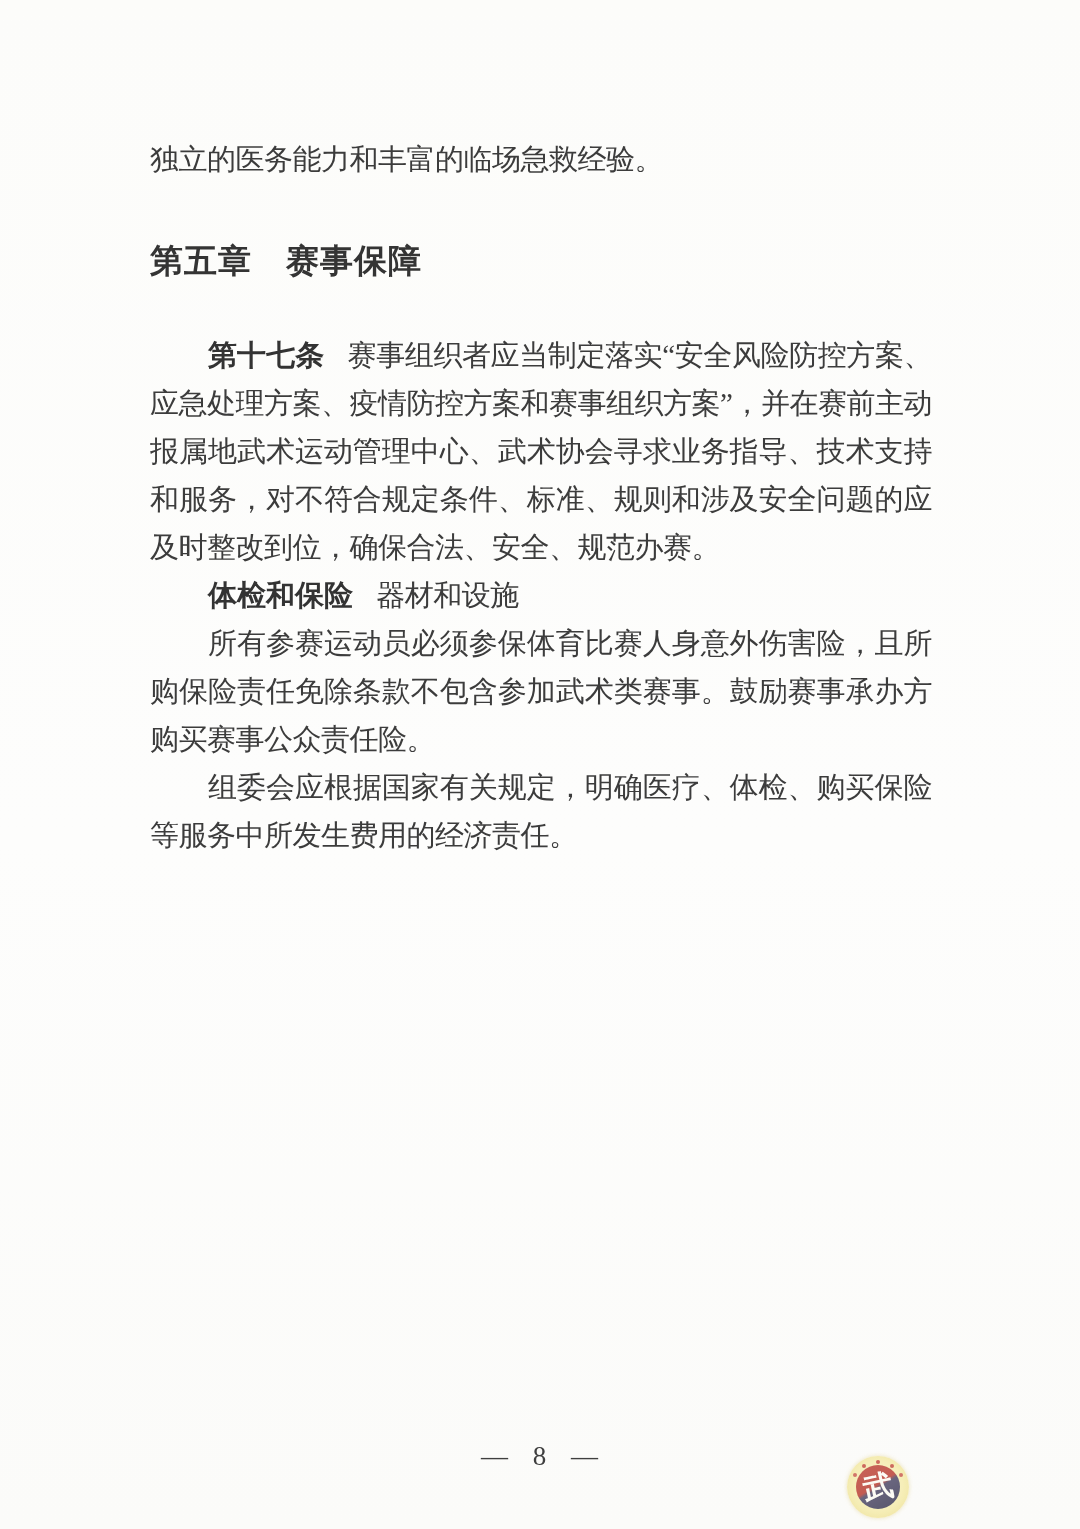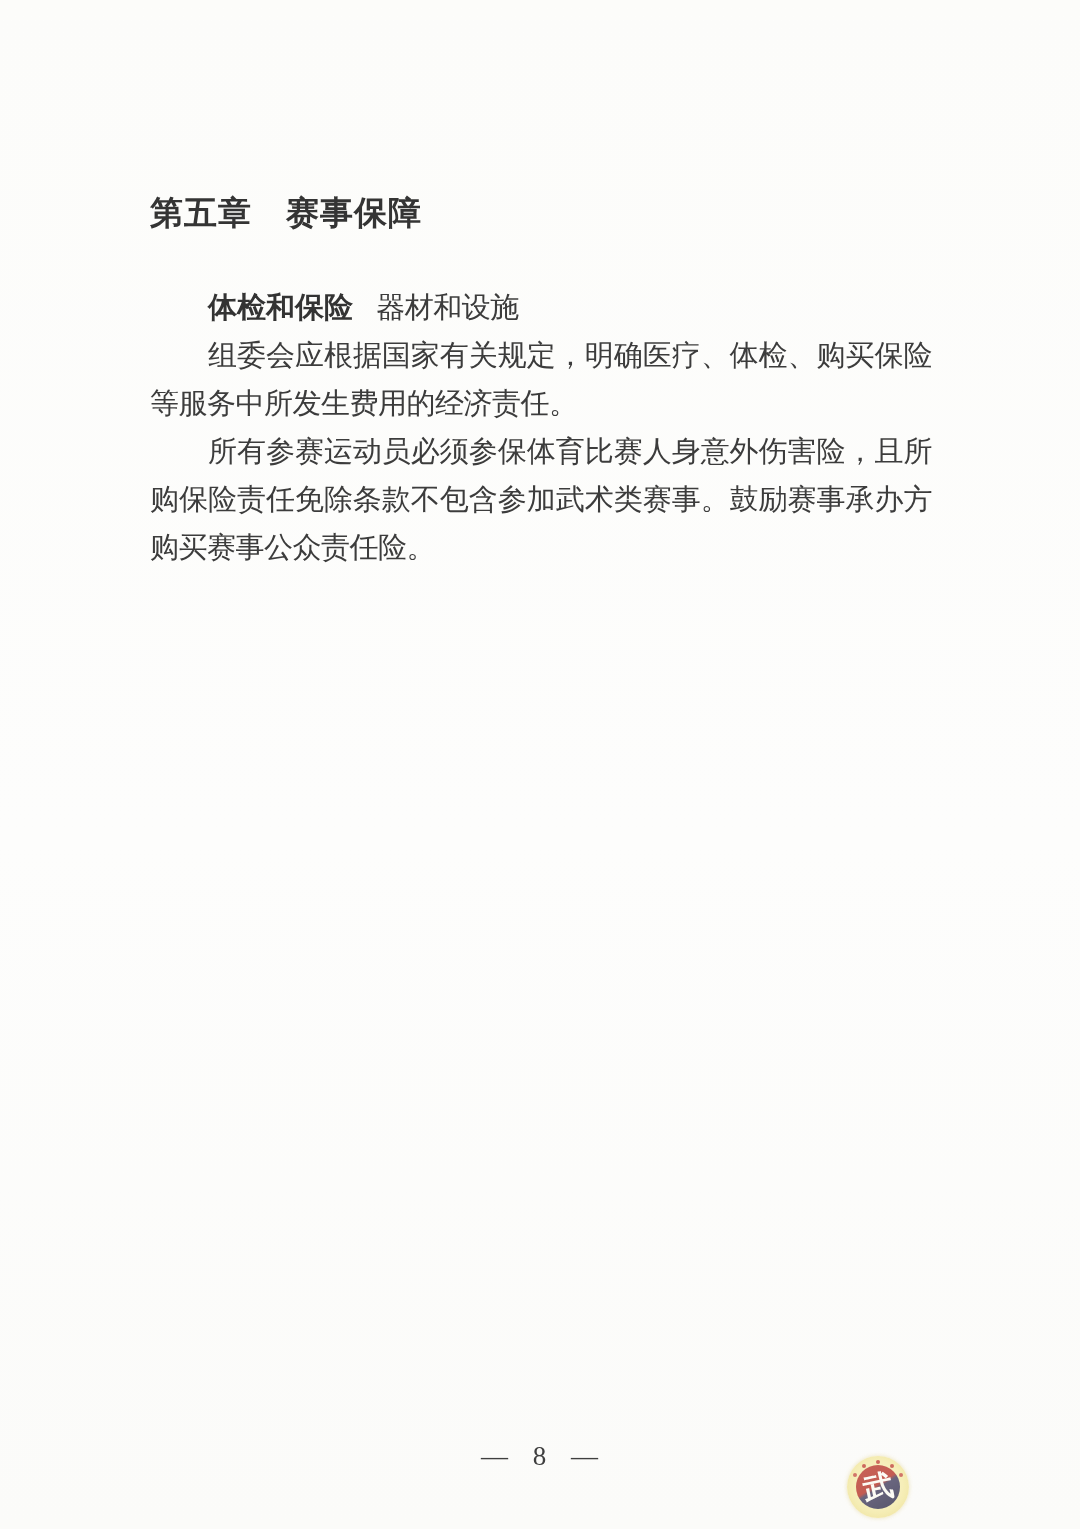--- a/index.html
+++ b/index.html
@@ -121,31 +121,33 @@
       23px 13px 0 0 #c9584a;
   }
 </style>
 </head>
 <body>
 
 <div class="page">
 
   <div class="content">
 
+    <p class="bodytext continuation">独立的医务能力和丰富的临场急救经验。</p>
 
     <h1 class="chapter">第五章　赛事保障</h1>
 
+    <p class="bodytext para"><span class="lead">第十七条</span><span>赛事组织者应当制定落实“安全风险防控方案、应急处理方案、疫情防控方案和赛事组织方案”，并在赛前主动报属地武术运动管理中心、武术协会寻求业务指导、技术支持和服务，对不符合规定条件、标准、规则和涉及安全问题的应及时整改到位，确保合法、安全、规范办赛。</span></p>
 
 
     <p class="bodytext para"><span class="lead">体检和保险</span><span>器材和设施</span></p>
 
 
+    <p class="bodytext para"><span>所有参赛运动员必须参保体育比赛人身意外伤害险，且所购保险责任免除条款不包含参加武术类赛事。鼓励赛事承办方购买赛事公众责任险。</span></p>
+
     <p class="bodytext para"><span>组委会应根据国家有关规定，明确医疗、体检、购买保险等服务中所发生费用的经济责任。</span></p>
-
-    <p class="bodytext para"><span>所有参赛运动员必须参保体育比赛人身意外伤害险，且所购保险责任免除条款不包含参加武术类赛事。鼓励赛事承办方购买赛事公众责任险。</span></p>
 
 
 
   </div>
 
   <div class="footer">— 8 —</div>
 
   <div class="seal">
     <span class="seal-dots"></span>
     <div class="seal-inner">

